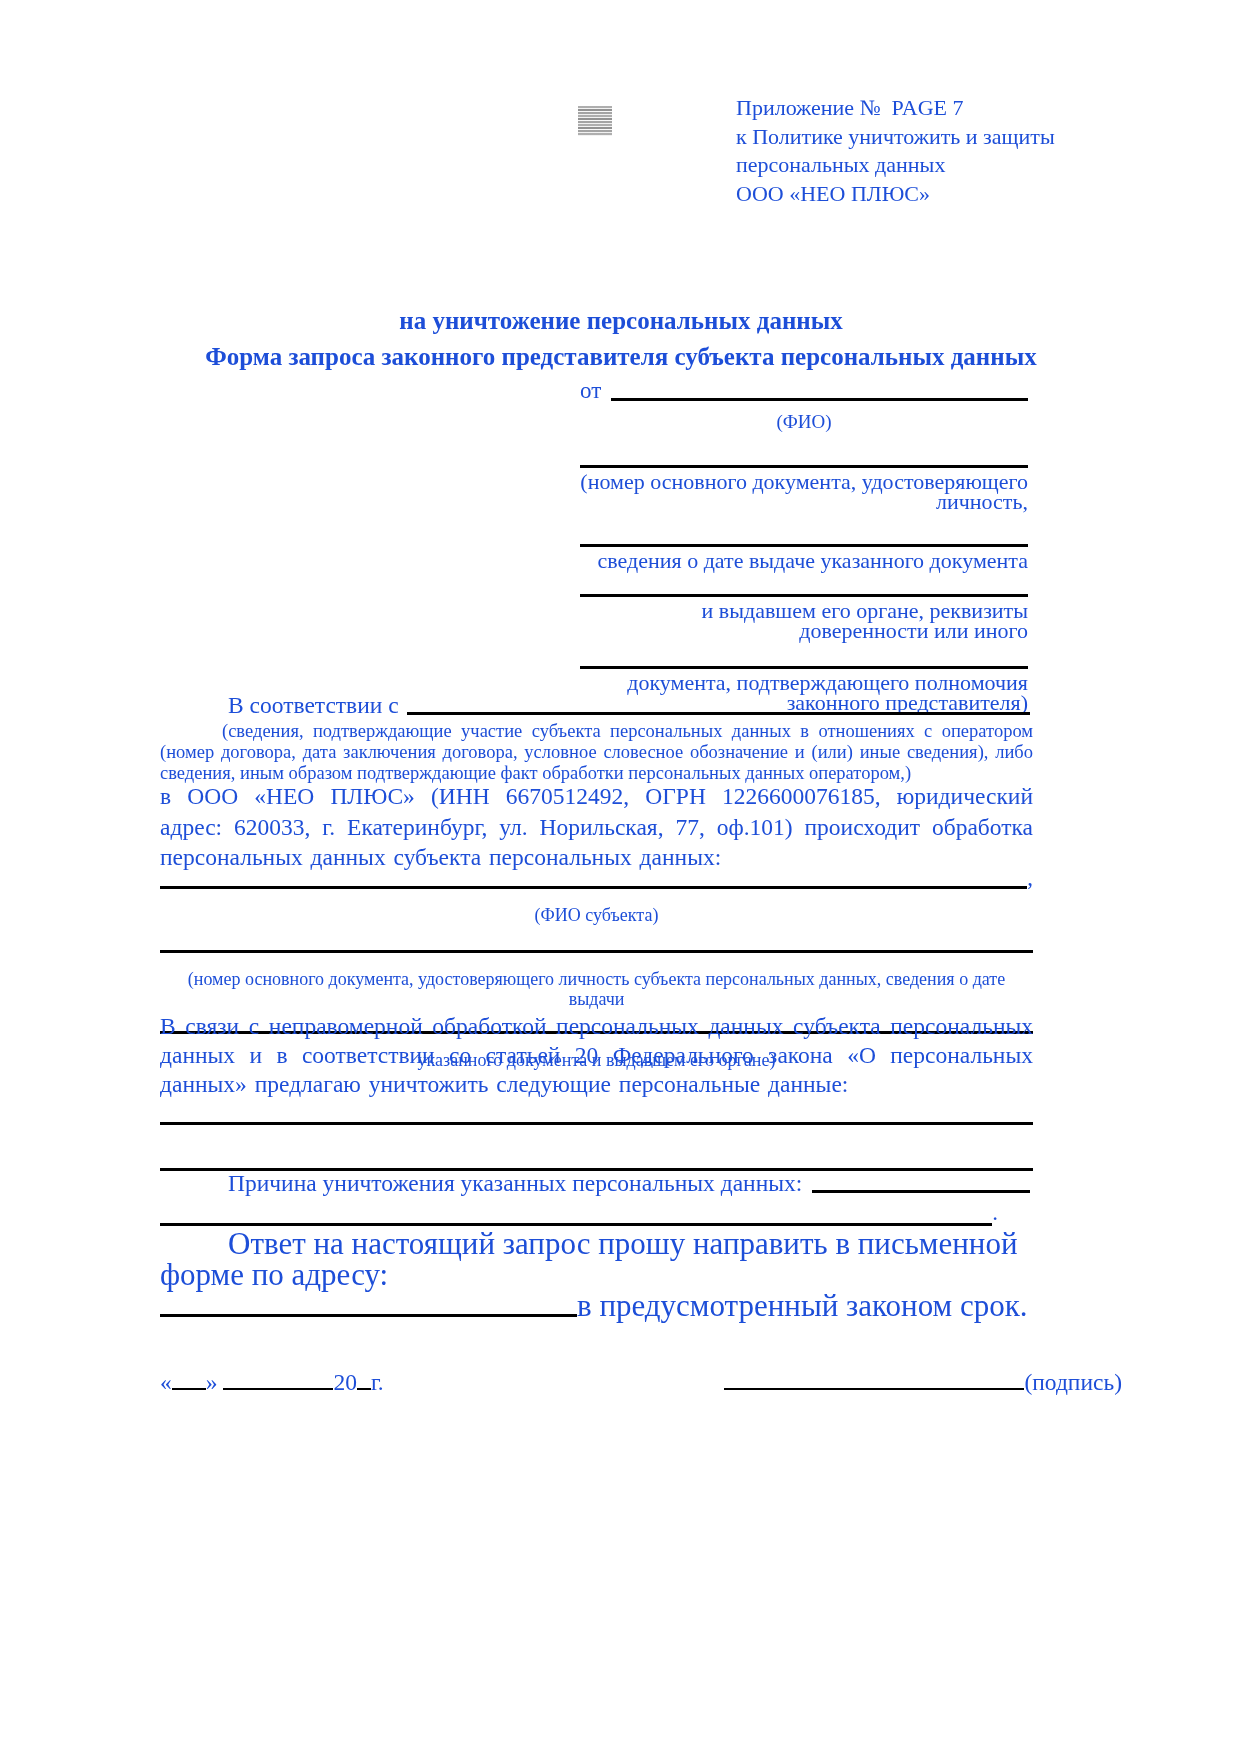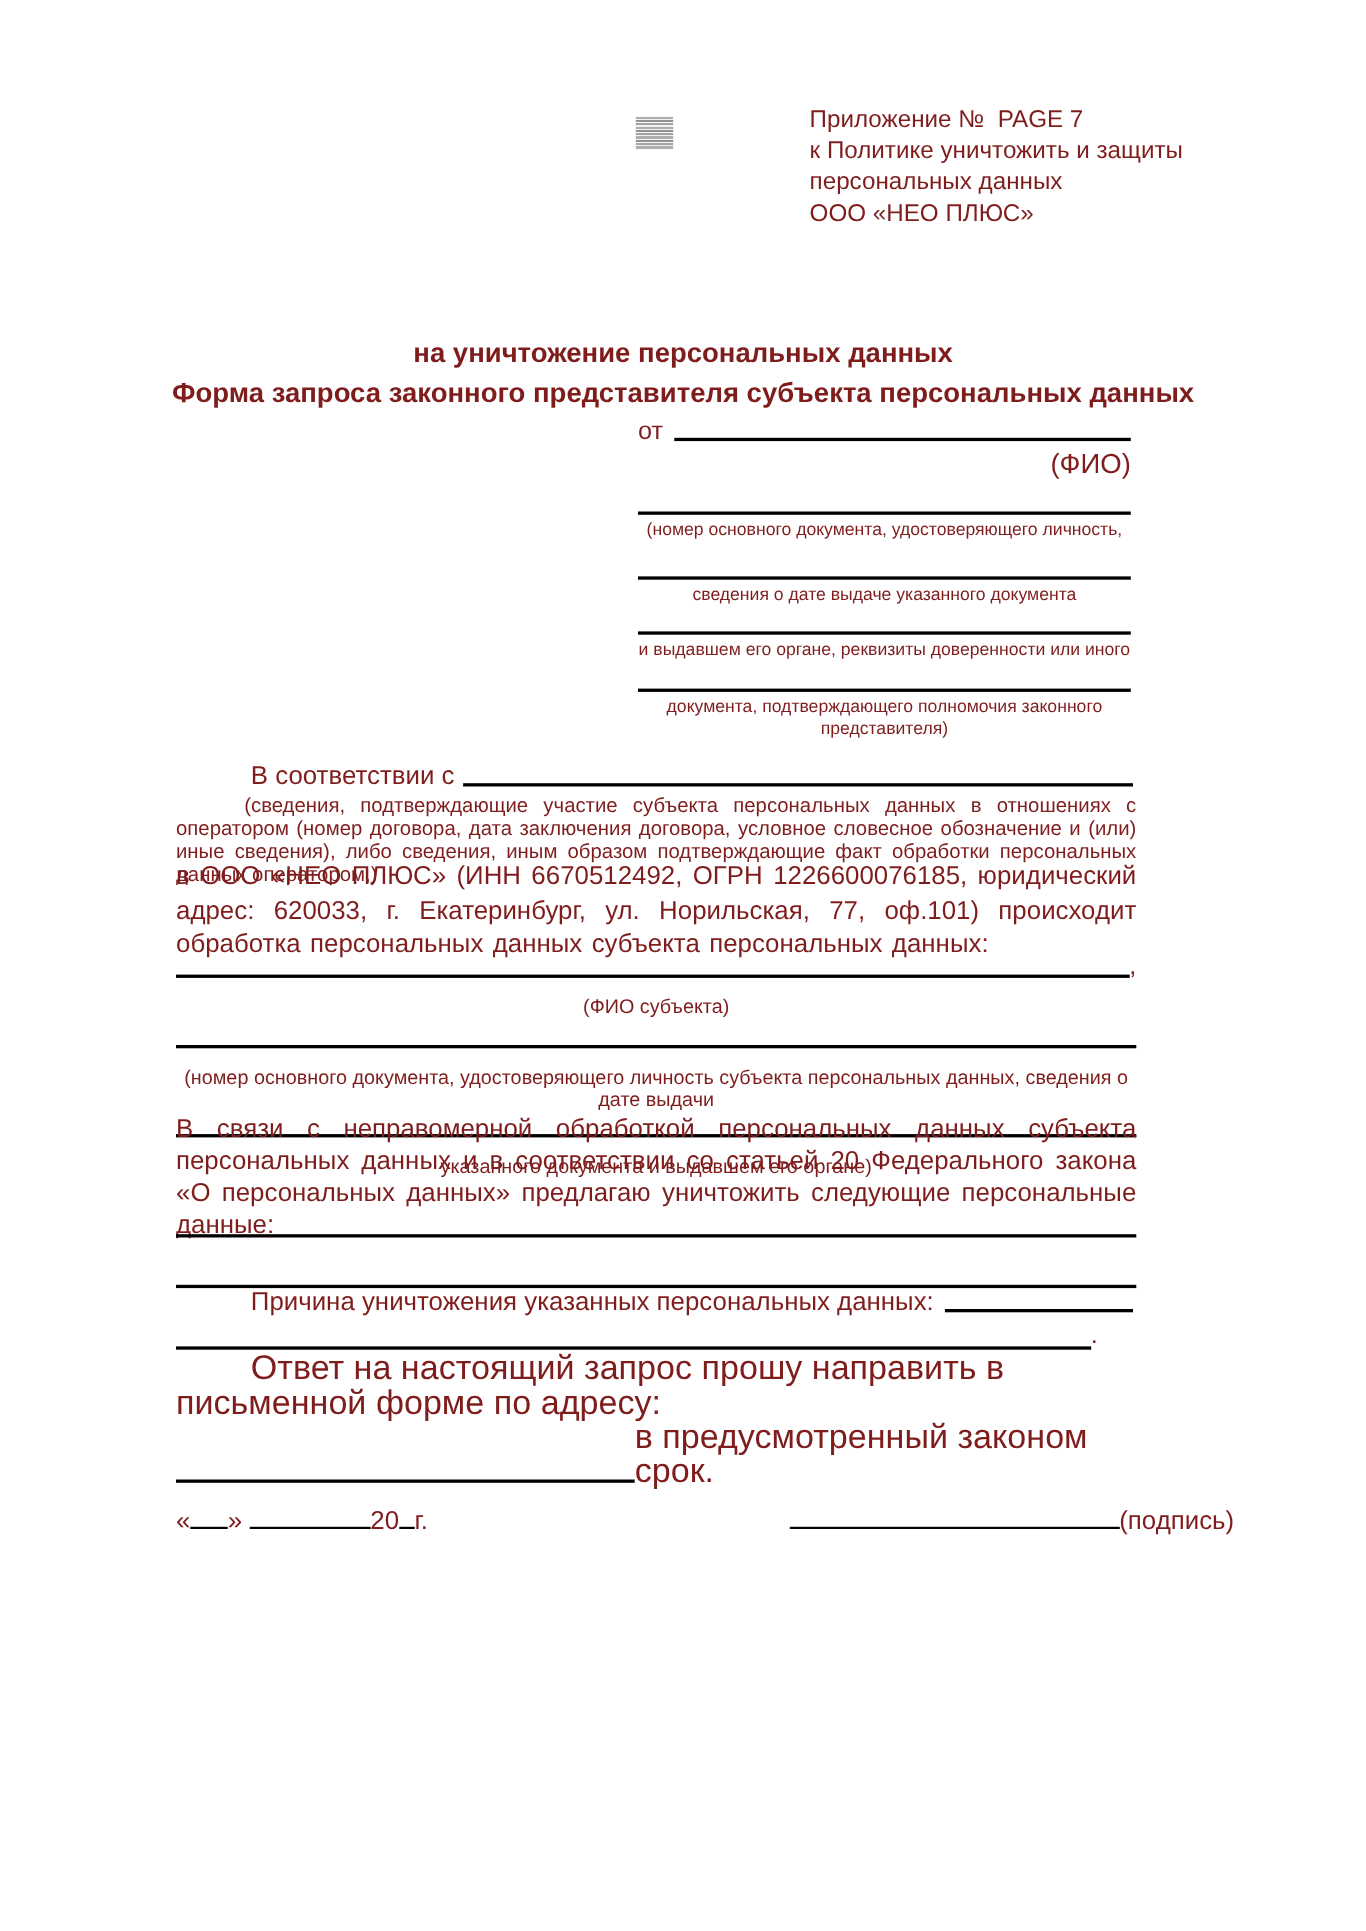--- a/index.html
+++ b/index.html
@@ -1,20 +1,20 @@
 <!DOCTYPE html>
 <html><head>
 <meta charset="utf-8">
 <style>
   html,body{margin:0;padding:0;background:#ffffff;}
   .page{
     position:relative;
     width:1242px;height:1755px;
-    background:#ffffff;color:#7f1d1d;
-    font-family:Liberation Sans, sans-serif;
+    background:#ffffff;color:#1d4ed8;
+    font-family:Liberation Serif, serif;
     overflow:hidden;
   }
   
   .marker{
     position:absolute;left:578px;top:106px;width:34px;height:30px;
     background:repeating-linear-gradient(180deg,
       #9a9a9a 0 2px,#efefef 2px 3px,
       #777 3px 5px,#f7f7f7 5px 6px,
       #8d8d8d 6px 8px,#ededed 8px 9px);
     opacity:.8;
@@ -28,22 +28,22 @@
     position:absolute;left:100px;top:303px;width:1042px;
     text-align:center;font-weight:bold;font-size:25px;line-height:36px;
   }
   .addressee{
     position:absolute;left:580px;top:372px;width:448px;
     font-size:23px;line-height:26px;
   }
   .from-row{display:flex;margin-top:6px;}
   .from-row .lbl{margin-right:10px;}
   .fill{flex:1;border-bottom:3px solid #000;margin-bottom:3px;}
-  .u-cap{font-size:16px;line-height:20px;text-align:center;margin-top:4px;}
-  .cap-fio{font-size:25px;line-height:20px;text-align:right;margin-top:8px;}
+  .u-cap{font-size:22px;line-height:20px;text-align:right;margin-top:4px;}
+  .cap-fio{font-size:19px;line-height:20px;text-align:center;margin-top:8px;}
   .blank-rule{height:14px;border-bottom:3px solid #000;}
   .p1{margin-top:19px;}
   .p2{margin-top:18px;}
   .p3{margin-top:9px;}
   .p4{margin-top:11px;}
 
   .accordance{
     position:absolute;left:160px;top:692px;width:870px;
     font-size:23.5px;line-height:26px;display:flex;
   }

